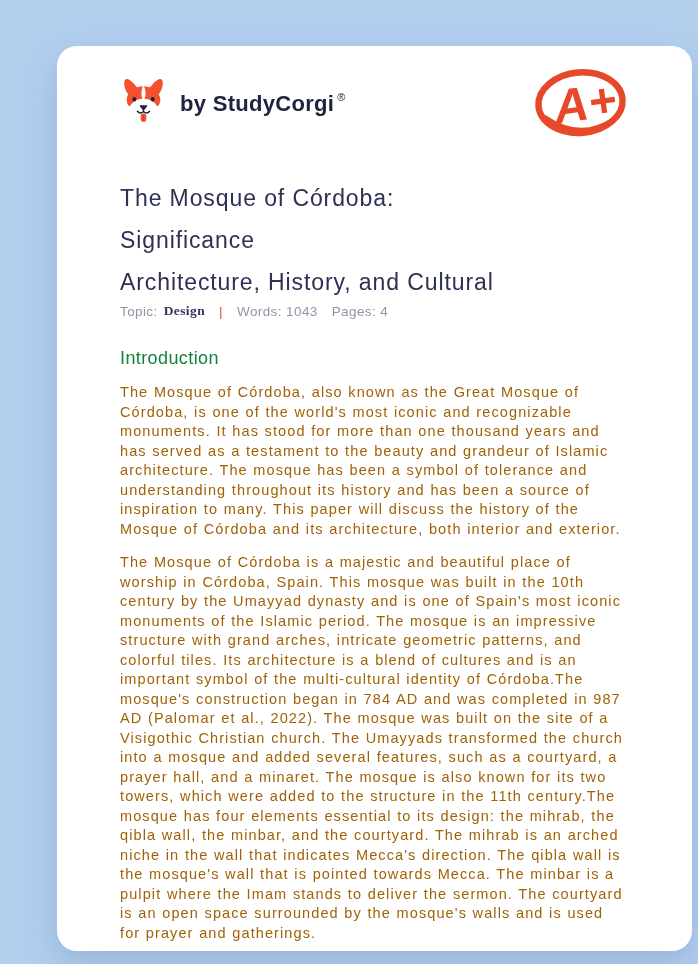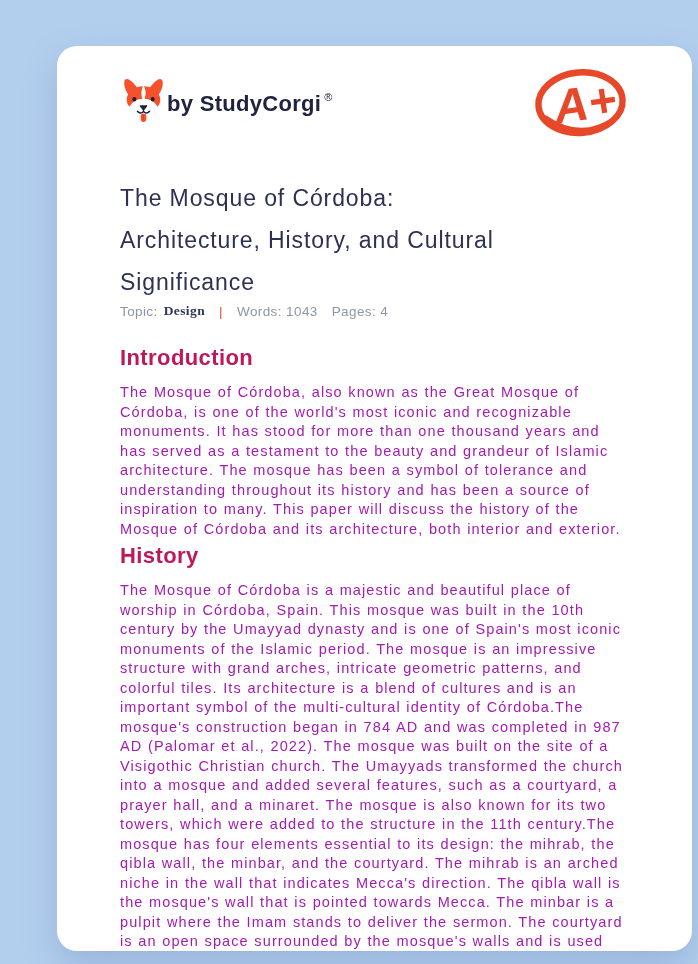--- a/index.html
+++ b/index.html
@@ -20,21 +20,21 @@
     box-shadow: 0 14px 34px rgba(80, 110, 165, 0.28);
     padding: 17px 63px 0 63px;
     overflow: hidden;
   }
   .logo-row {
     display: flex;
     justify-content: space-between;
     align-items: center;
     height: 82px;
   }
-  .brand { display: flex; align-items: center; }
+  .brand { display: flex; align-items: center; gap: 13px; }
   .brand-text {
     font-size: 22px;
     font-weight: bold;
     color: #20233f;
     letter-spacing: 0.3px;
     white-space: nowrap;
   }
   .reg-mark {
     font-size: 11px;
     font-weight: normal;
@@ -59,33 +59,33 @@
     align-items: center;
     font-size: 13.5px;
     color: #9095a6;
     letter-spacing: 0.4px;
   }
   .meta .topic-label { margin-right: 6px; }
   .meta .topic-value { color: #32355c; font-weight: bold; font-family: Liberation Serif, serif; }
   .meta .sep { color: #e0502f; margin: 0 14px; }
   .meta .words { margin-right: 14px; }
   .section-heading {
-    font-size: 22px;
-    font-weight: bold;
-    color: #be185d;
+    font-size: 18px;
+    font-weight: normal;
+    color: #15803d;
     letter-spacing: 0.4px;
     margin: 28px 0 0 0;
     line-height: 22px;
   }
   .section-heading.tight { margin-top: 6px; }
   .section-body {
     margin: 14px 0 0 0;
     font-size: 14.5px;
     line-height: 19.5px;
-    color: #a21caf;
+    color: #a16207;
     letter-spacing: 1.1px;
     word-spacing: 0.5px;
   }
   .corgi-icon-wrap, .badge-wrap { display: inline-flex; align-items: center; }
 </style>
 </head>
 <body>
 
 <div class="card">
 
@@ -122,35 +122,34 @@
       <svg width="97" height="77" viewBox="0 0 104 84" aria-hidden="true">
         <ellipse cx="52" cy="40" rx="46" ry="33" fill="none" stroke="#e8482a" stroke-width="7" transform="rotate(-5 52 40)"></ellipse>
         <path d="M14 57 Q52 83 88 59" fill="none" stroke="#e8482a" stroke-width="6" stroke-linecap="round"></path>
         <text x="23" y="59" font-size="52" font-weight="bold" font-style="italic" font-family="Liberation Sans, sans-serif" fill="#e8482a" transform="rotate(-8 52 42)">A+</text>
       </svg>
     </span>
   </div>
 
   <div class="title">
     <div class="title-line">The Mosque of Córdoba:</div>
+    <div class="title-line">Significance</div>
     <div class="title-line">Architecture, History, and Cultural</div>
-    <div class="title-line">Significance</div>
   </div>
 
   <div class="meta">
     <span class="topic-label">Topic:</span>
     <span class="topic-value">Design</span>
     <span class="sep">|</span>
     <span class="words">Words: 1043</span>
     <span class="pages">Pages: 4</span>
   </div>
 
   <div>
     <h2 class="section-heading">Introduction</h2>
     <p class="section-body">The Mosque of Córdoba, also known as the Great Mosque of Córdoba, is one of the world's most iconic and recognizable monuments. It has stood for more than one thousand years and has served as a testament to the beauty and grandeur of Islamic architecture. The mosque has been a symbol of tolerance and understanding throughout its history and has been a source of inspiration to many. This paper will discuss the history of the Mosque of Córdoba and its architecture, both interior and exterior.</p>
   </div>
 
   <div>
-    <h2 class="section-heading tight">History</h2>
     <p class="section-body">The Mosque of Córdoba is a majestic and beautiful place of worship in Córdoba, Spain. This mosque was built in the 10th century by the Umayyad dynasty and is one of Spain's most iconic monuments of the Islamic period. The mosque is an impressive structure with grand arches, intricate geometric patterns, and colorful tiles. Its architecture is a blend of cultures and is an important symbol of the multi-cultural identity of Córdoba.The mosque's construction began in 784 AD and was completed in 987 AD (Palomar et al., 2022). The mosque was built on the site of a Visigothic Christian church. The Umayyads transformed the church into a mosque and added several features, such as a courtyard, a prayer hall, and a minaret. The mosque is also known for its two towers, which were added to the structure in the 11th century.The mosque has four elements essential to its design: the mihrab, the qibla wall, the minbar, and the courtyard. The mihrab is an arched niche in the wall that indicates Mecca's direction. The qibla wall is the mosque's wall that is pointed towards Mecca. The minbar is a pulpit where the Imam stands to deliver the sermon. The courtyard is an open space surrounded by the mosque's walls and is used for prayer and gatherings.</p>
   </div>
 
 </div>
 
 </body></html>

